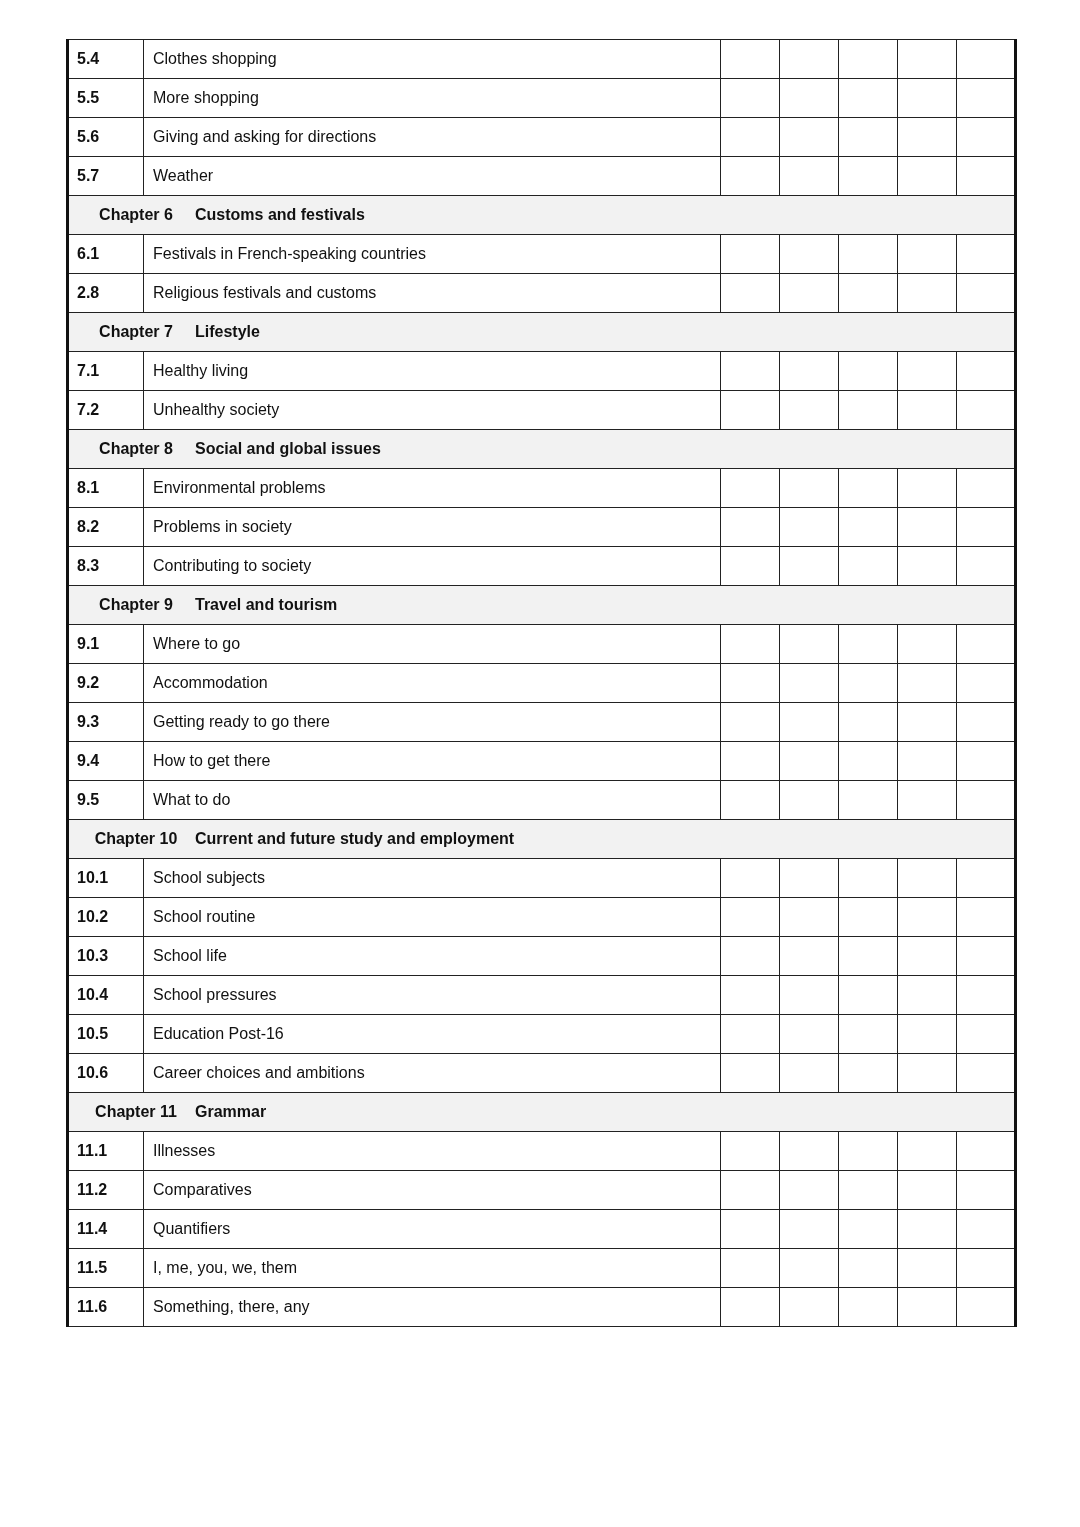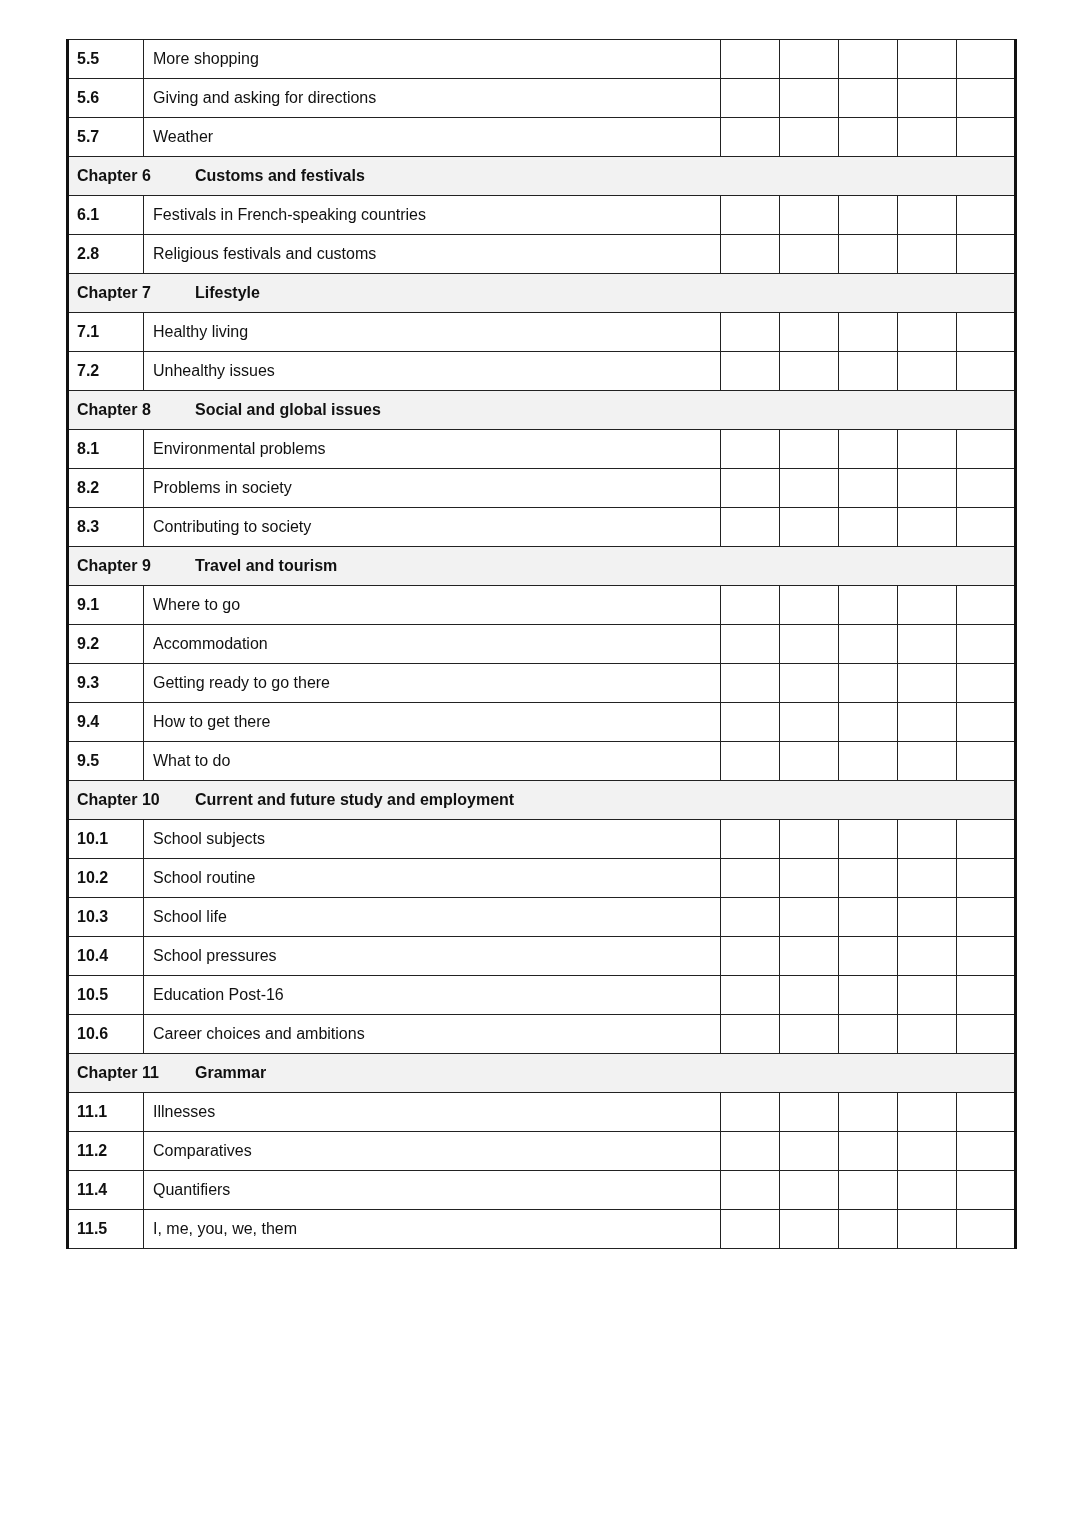--- a/index.html
+++ b/index.html
@@ -9,39 +9,48 @@
       border-collapse: collapse; table-layout: fixed;
       border-left: 3px solid #111; border-right: 3px solid #111;
     }
     #tbl td { border: 1.5px solid #222; padding: 0; height: 38px; font-size: 16px; }
     #tbl col.c-num { width: 76px; }
     #tbl col.c-title { width: 577px; }
     #tbl col.c-box { width: 59px; }
     td.num { font-weight: bold; font-size: 17px; padding-left: 8px !important; }
     td.title { padding-left: 9px !important; }
     tr.chapter td { background: #f2f2f2; height: 44px; border-top: 3px solid #111; font-weight: bold; font-size: 19px; padding-left: 8px !important; }
-    tr.chapter .ch-label { display: inline-block; min-width: 118px; }
+    tr.chapter .ch-label { display: inline-block; min-width: 118px; text-align: center; }
     tr.after-chapter td { border-top: 2px solid #111; }
     td.box { background: #fff; }
   </style>
 </head>
 <body>
 
 <table id="tbl">
   <colgroup>
     <col class="c-num">
       <col class="c-title">
     <col class="c-box">
       <col class="c-box">
       <col class="c-box">
       <col class="c-box">
       <col class="c-box">
   </colgroup>
   <tbody id="tbody">
       <tr>
+        <td class="num">5.4</td>
+        <td class="title">Clothes shopping</td>
+        <td class="box"></td>
+        <td class="box"></td>
+        <td class="box"></td>
+        <td class="box"></td>
+        <td class="box"></td>
+      </tr>
+      <tr>
         <td class="num">5.5</td>
         <td class="title">More shopping</td>
         <td class="box"></td>
         <td class="box"></td>
         <td class="box"></td>
         <td class="box"></td>
         <td class="box"></td>
       </tr>
       <tr>
         <td class="num">5.6</td>
@@ -89,21 +98,21 @@
         <td class="num">7.1</td>
         <td class="title">Healthy living</td>
         <td class="box"></td>
         <td class="box"></td>
         <td class="box"></td>
         <td class="box"></td>
         <td class="box"></td>
       </tr>
       <tr>
         <td class="num">7.2</td>
-        <td class="title">Unhealthy issues</td>
+        <td class="title">Unhealthy society</td>
         <td class="box"></td>
         <td class="box"></td>
         <td class="box"></td>
         <td class="box"></td>
         <td class="box"></td>
       </tr>
       <tr class="chapter">
         <td colspan="7"><span class="ch-label">Chapter 8</span><span>Social and global issues</span></td>
       </tr>
       <tr class="after-chapter">
@@ -264,20 +273,29 @@
         <td class="title">Quantifiers</td>
         <td class="box"></td>
         <td class="box"></td>
         <td class="box"></td>
         <td class="box"></td>
         <td class="box"></td>
       </tr>
       <tr>
         <td class="num">11.5</td>
         <td class="title">I, me, you, we, them</td>
+        <td class="box"></td>
+        <td class="box"></td>
+        <td class="box"></td>
+        <td class="box"></td>
+        <td class="box"></td>
+      </tr>
+      <tr>
+        <td class="num">11.6</td>
+        <td class="title">Something, there, any</td>
         <td class="box"></td>
         <td class="box"></td>
         <td class="box"></td>
         <td class="box"></td>
         <td class="box"></td>
       </tr>
     </tbody>
 </table>
 
 </body></html>

